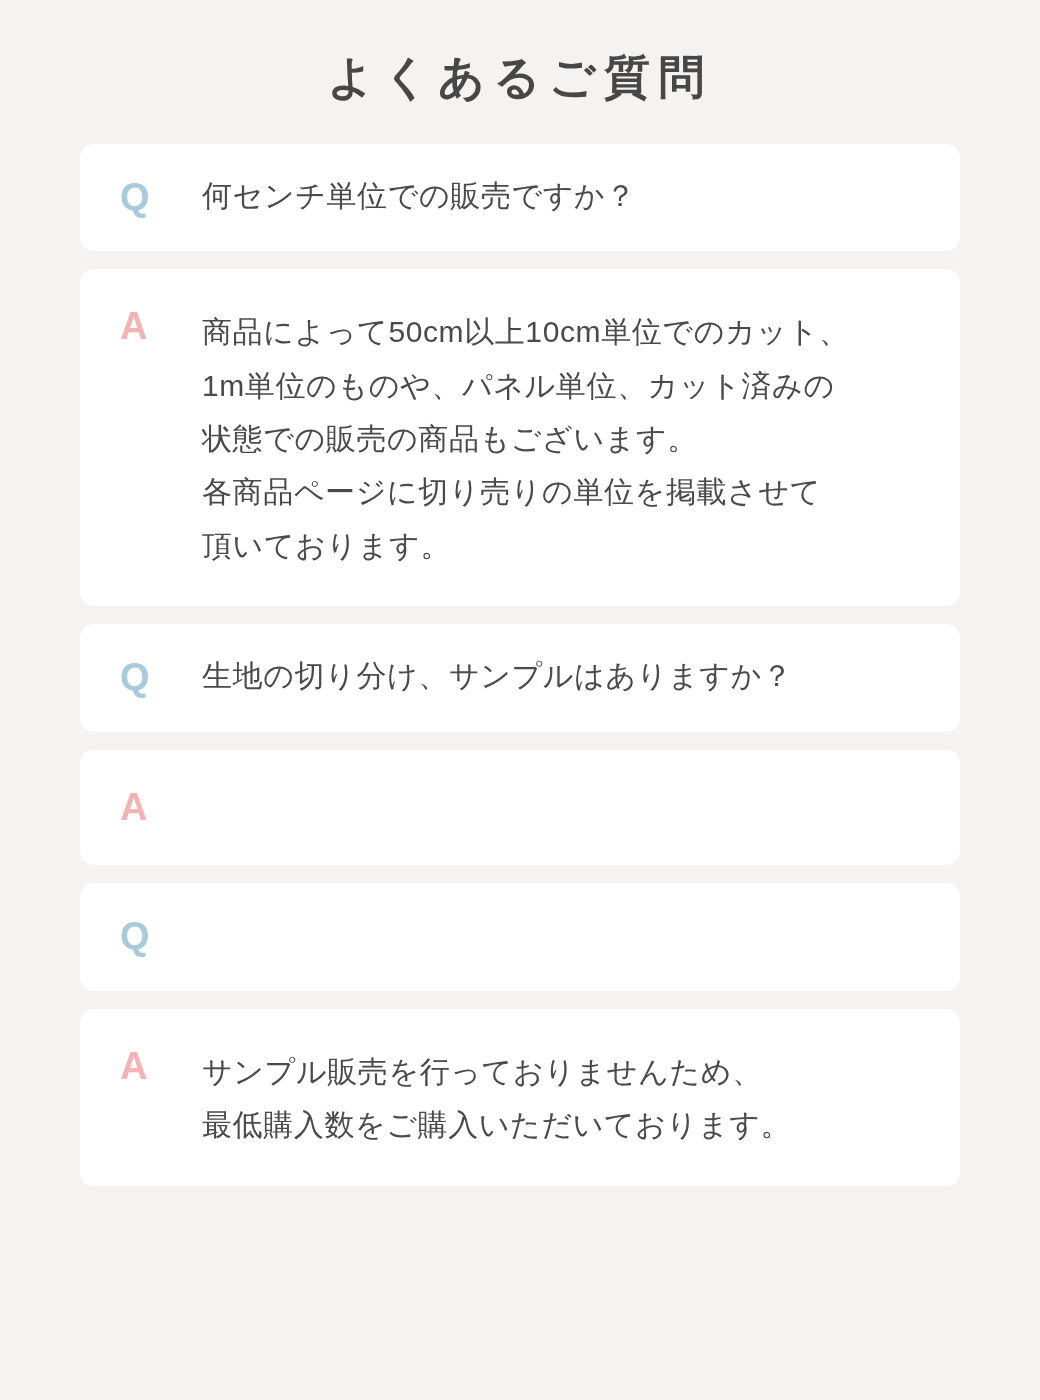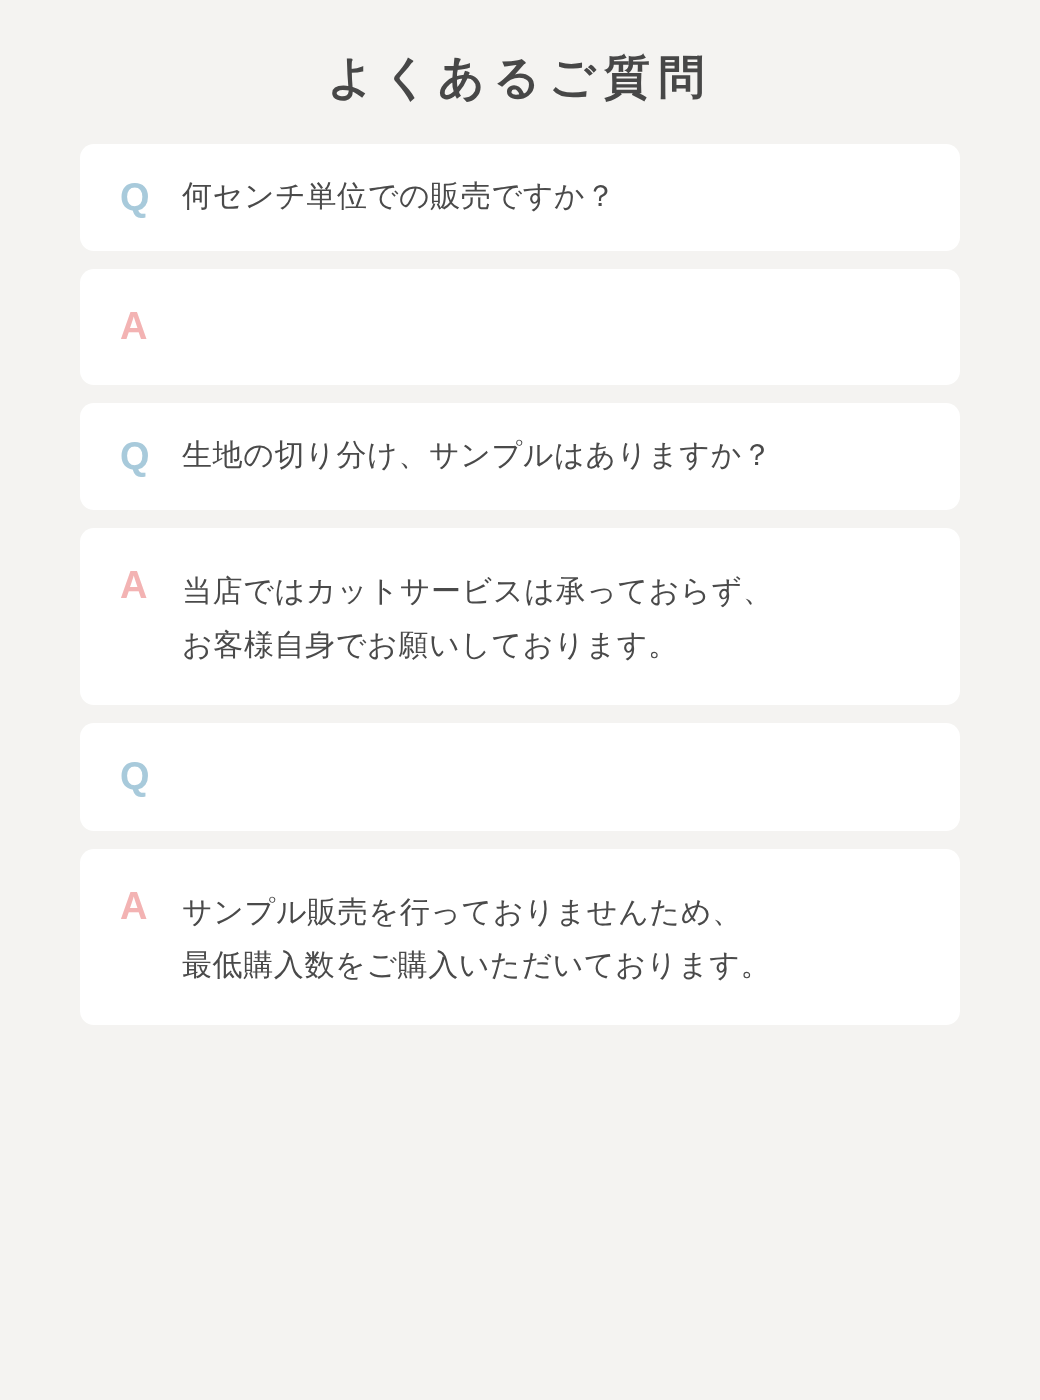--- a/index.html
+++ b/index.html
@@ -68,20 +68,21 @@
     color: #f3b3b3;
   }
   .faq-text {
     flex: 1 1 auto;
     color: #4a4a4a;
     font-size: 30px;
     line-height: 1.78;
     letter-spacing: 0.02em;
     white-space: pre-line;
     padding-top: 2px;
+    margin-left: 20px;
   }
   .faq-card.question .faq-text {
     font-size: 30px;
     line-height: 1.35;
   }
 </style>
 </head>
 <body>
 
 <div class="page">
@@ -90,31 +91,34 @@
 
   <div class="faq-list">
 
     <div class="faq-card question">
       <div class="marker q">Q</div>
       <div class="faq-text">何センチ単位での販売ですか？</div>
     </div>
 
     <div class="faq-card answer">
       <div class="marker a">A</div>
+      <div class="faq-text">商品によって50cm以上10cm単位でのカット、
+1m単位のものや、パネル単位、カット済みの
+状態での販売の商品もございます。
+各商品ページに切り売りの単位を掲載させて
+頂いております。</div>
     </div>
 
     <div class="faq-card question">
       <div class="marker q">Q</div>
       <div class="faq-text">生地の切り分け、サンプルはありますか？</div>
     </div>
 
     <div class="faq-card answer">
       <div class="marker a">A</div>
-      <div class="faq-text">当店ではカットサービスは承っておらず、
-お客様自身でお願いしております。</div>
     </div>
 
     <div class="faq-card question">
       <div class="marker q">Q</div>
     </div>
 
     <div class="faq-card answer">
       <div class="marker a">A</div>
       <div class="faq-text">サンプル販売を行っておりませんため、
 最低購入数をご購入いただいております。</div>

